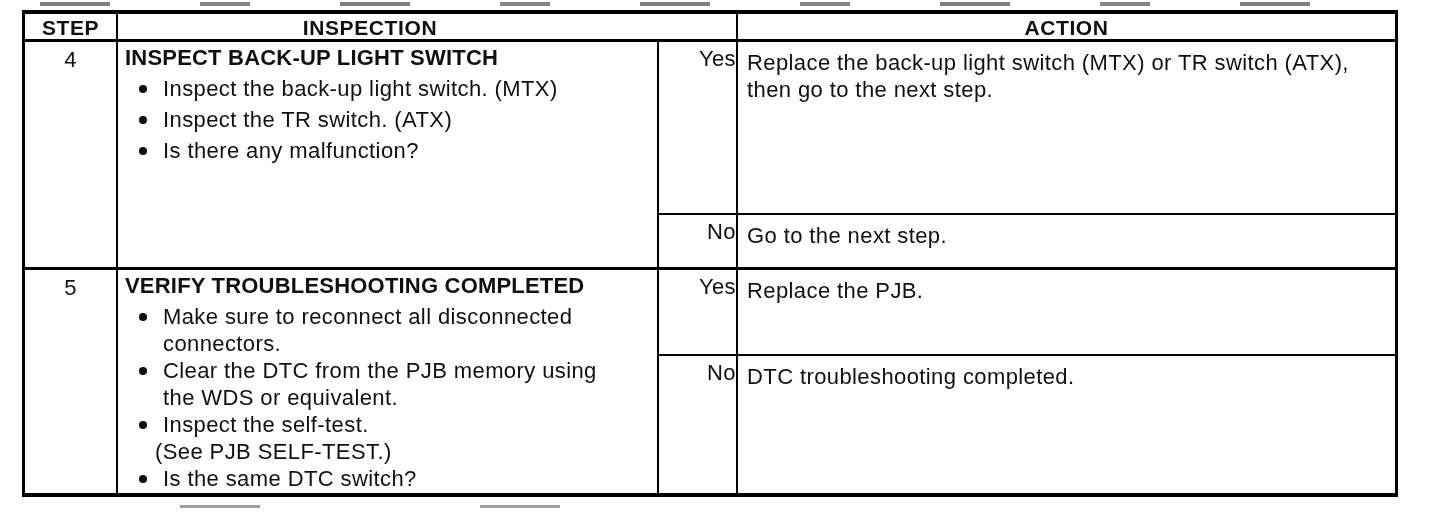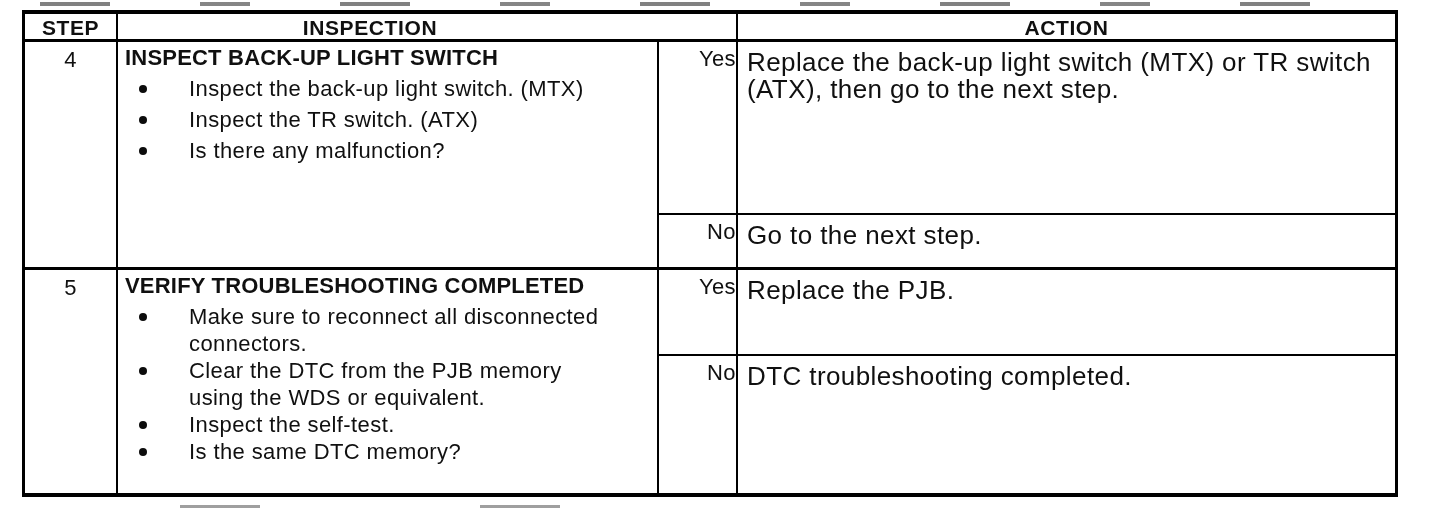--- a/index.html
+++ b/index.html
@@ -29,32 +29,32 @@
 
   
   .brow { display:flex; }
   .brow.row4 { height:228px; border-bottom:3px solid #000; }
   .brow.row5 { flex:1; }
 
   .c.step { width:93px; border-right:2px solid #000; text-align:center; padding-top:5px; font-size:22px; letter-spacing:.4px; }
   .c.insp { width:541px; border-right:2px solid #000; font-size:22px; line-height:27px; letter-spacing:.4px; }
   .c.insp .title { font-weight:bold; font-size:22px; letter-spacing:.2px; padding:2px 0 0 7px; white-space:nowrap; }
   .bullets { margin-top:4px; }
-  .bi { position:relative; padding-left:71px; width:495px; }
+  .bi { position:relative; padding-left:45px; width:495px; }
   .row4 .bi { margin-bottom:4px; }
   .bi .dot { position:absolute; left:21px; top:10px; width:8px; height:8px; border-radius:50%; background:#0c0c0c; }
   .bi.cont { padding-left:37px; }
 
   .branches { flex:1; display:flex; flex-direction:column; }
   .branch { display:flex; }
   .branch.r4y { height:171px; }
   .branch.r5y { height:84px; }
   .branch.rest { flex:1; border-top:2px solid #000; }
   .yn { width:79px; border-right:2px solid #000; text-align:right; padding-top:4px; font-size:22px; letter-spacing:.4px; }
-  .act { flex:1; font-size:26px; line-height:27px; letter-spacing:.4px; }
+  .act { flex:1; font-size:22px; line-height:27px; letter-spacing:.4px; }
   .act .at { padding:7px 0 0 9px; max-width:636px; }
 </style>
 </head>
 <body>
 
 <div class="page">
   <div class="scan-dashes"></div>
   <div class="scan-dashes-bottom"></div>
 
   <div class="tbl">
@@ -92,21 +92,22 @@
     </div>
 
     <div class="brow row5">
       <div class="c step">5</div>
       <div class="c insp">
         <div class="title">VERIFY TROUBLESHOOTING COMPLETED</div>
         <div class="bullets">
           <div class="bi"><span class="dot"></span><span>Make sure to reconnect all disconnected connectors.</span></div>
           <div class="bi"><span class="dot"></span><span>Clear the DTC from the PJB memory using the WDS or equivalent.</span></div>
           <div class="bi"><span class="dot"></span><span>Inspect the self-test.</span></div>
-          <div class="bi"><span class="dot"></span><span>Is the same DTC memory?</span></div>
+          <div class="bi cont"><span>(See PJB SELF-TEST.)</span></div>
+          <div class="bi"><span class="dot"></span><span>Is the same DTC switch?</span></div>
         </div>
       </div>
       <div class="branches">
         <div class="branch r5y">
           <div class="yn">Yes</div>
           <div class="act">
               <div class="at">Replace the PJB.</div>
             </div>
         </div>
         <div class="branch rest">

